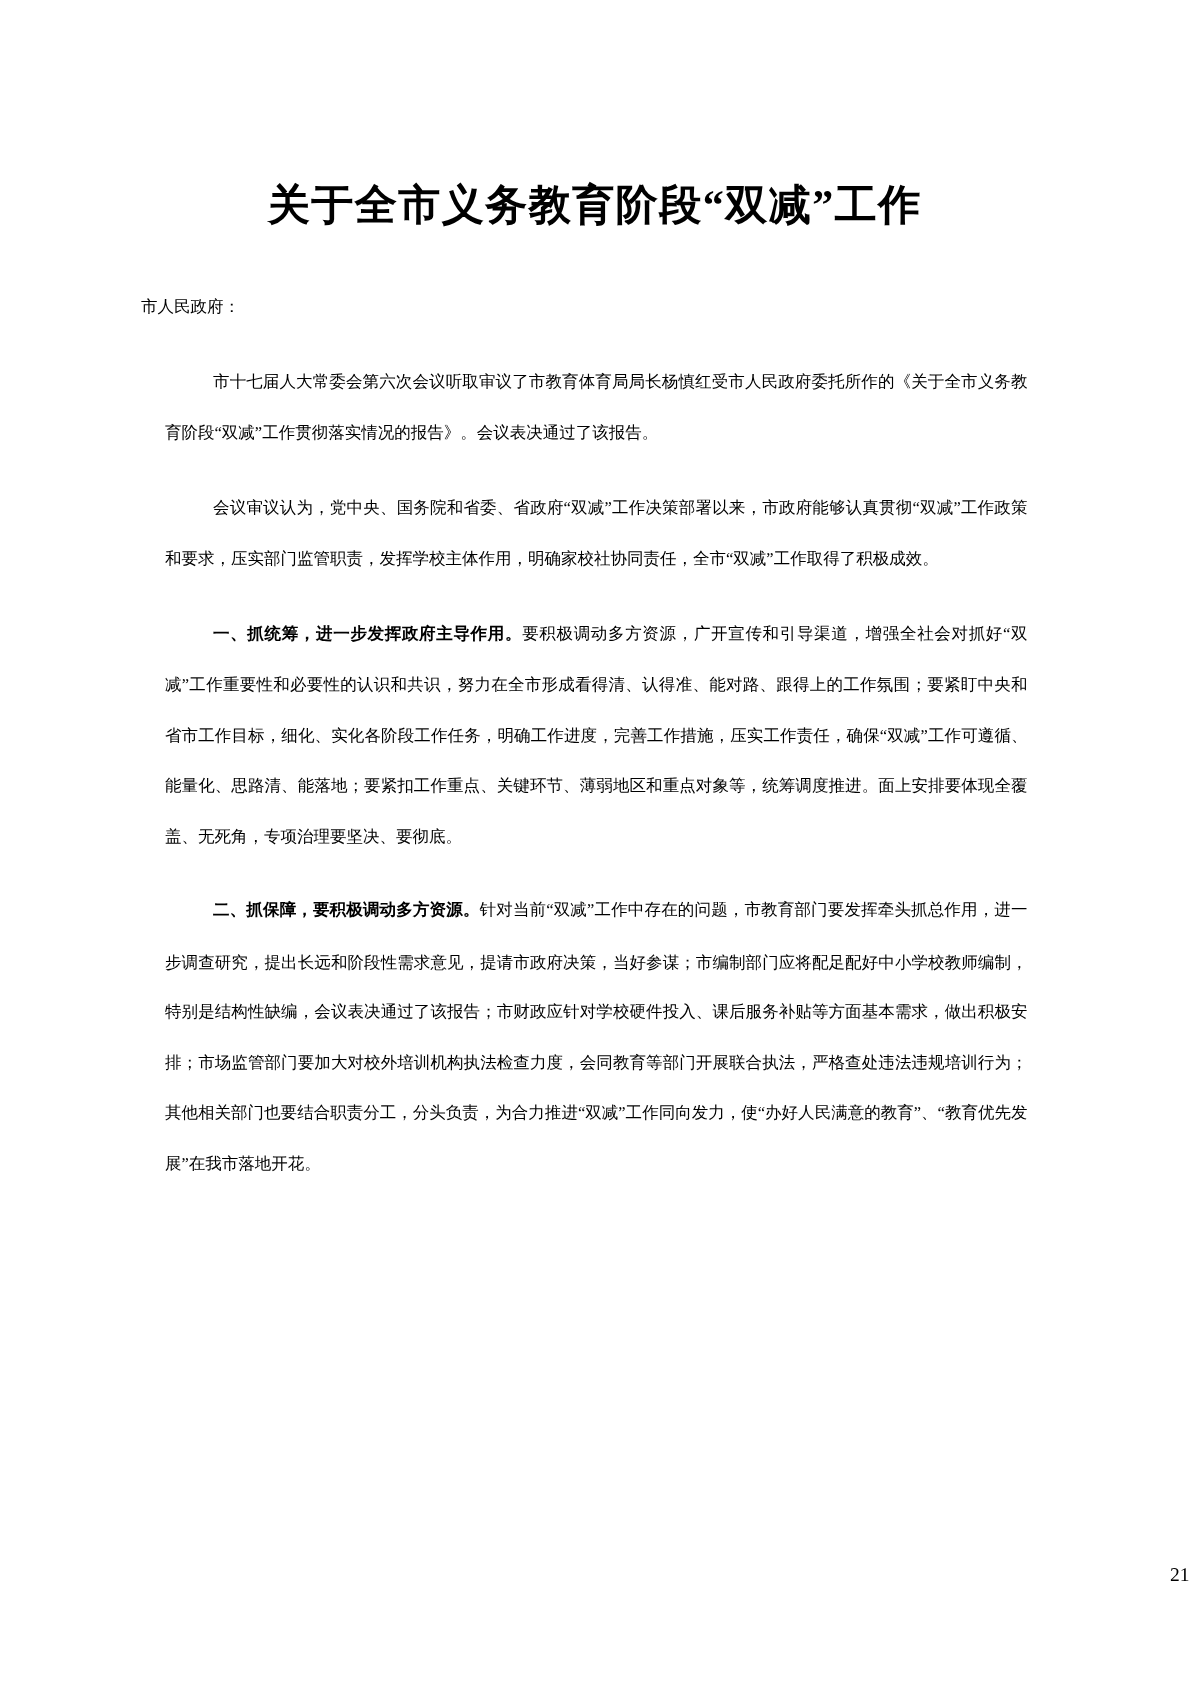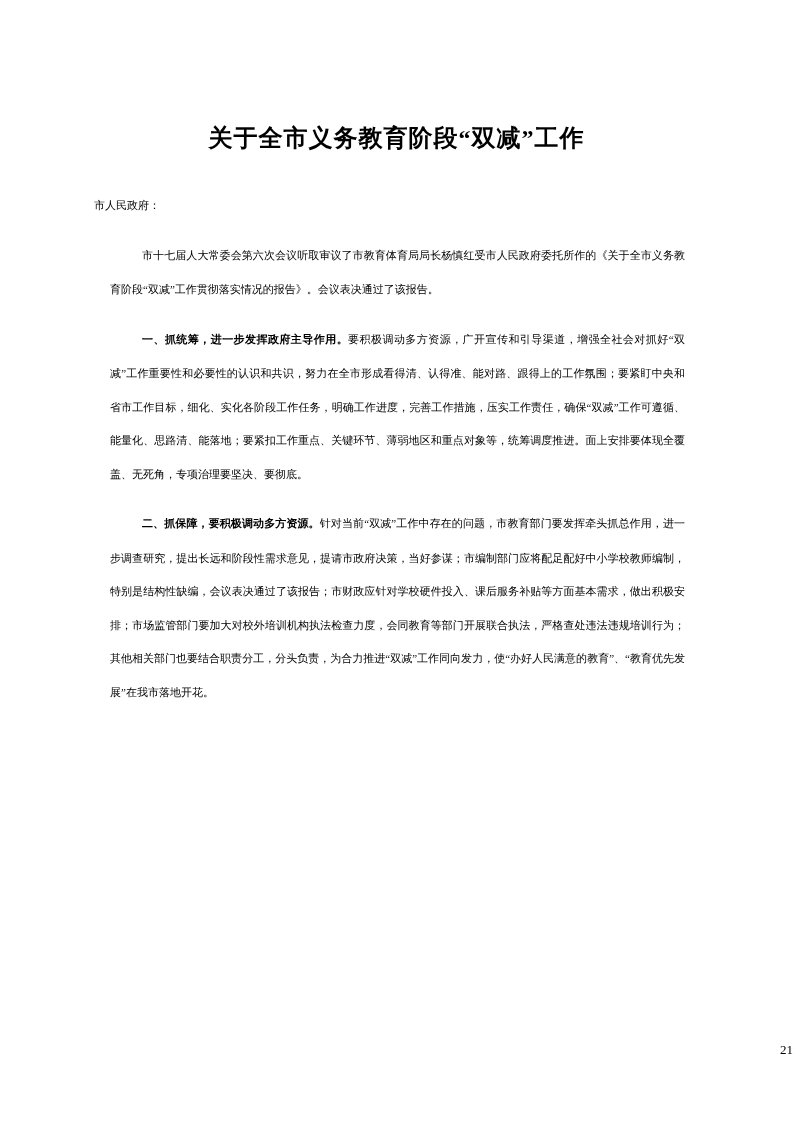--- a/index.html
+++ b/index.html
@@ -14,21 +14,21 @@
     background: #ffffff;
     color: #000000;
     font-family: "Liberation Serif", "DejaVu Serif", serif;
     overflow: hidden;
     box-sizing: border-box;
   }
   .doc-title {
     margin: 0;
     padding-top: 117px;
     text-align: center;
-    font-size: 24px;
+    font-size: 28px;
     font-weight: 700;
     line-height: 42px;
     letter-spacing: 1px;
   }
   .title-line { display: block; }
   .content {
     margin: 30px 92px 0 94px;
     font-size: 11px;
     line-height: 33.5px;
     text-align: justify;
@@ -63,20 +63,21 @@
 
   <h1 class="doc-title">
     <span class="title-line">关于全市义务教育阶段“双减”工作</span>
   </h1>
 
   <div class="content">
     <p class="salutation">市人民政府：</p>
 
     <p class="para"><b class="lead"></b><span>市十七届人大常委会第六次会议听取审议了市教育体育局局长杨慎红受市人民政府委托所作的《关于全市义务教育阶段“双减”工作贯彻落实情况的报告》。会议表决通过了该报告。</span></p>
 
+    <p class="para"><b class="lead"></b><span>会议审议认为，党中央、国务院和省委、省政府“双减”工作决策部署以来，市政府能够认真贯彻“双减”工作政策和要求，压实部门监管职责，发挥学校主体作用，明确家校社协同责任，全市“双减”工作取得了积极成效。</span></p>
 
 
     <p class="para"><b class="lead">一、抓统筹，进一步发挥政府主导作用。</b><span>要积极调动多方资源，广开宣传和引导渠道，增强全社会对抓好“双减”工作重要性和必要性的认识和共识，努力在全市形成看得清、认得准、能对路、跟得上的工作氛围；要紧盯中央和省市工作目标，细化、实化各阶段工作任务，明确工作进度，完善工作措施，压实工作责任，确保“双减”工作可遵循、能量化、思路清、能落地；要紧扣工作重点、关键环节、薄弱地区和重点对象等，统筹调度推进。面上安排要体现全覆盖、无死角，专项治理要坚决、要彻底。</span></p>
 
     <p class="para"><b class="lead">二、抓保障，要积极调动多方资源。</b><span>针对当前“双减”工作中存在的问题，市教育部门要发挥牵头抓总作用，进一步调查研究，提出长远和阶段性需求意见，提请市政府决策，当好参谋；市编制部门应将配足配好中小学校教师编制，特别是结构性缺编，会议表决通过了该报告；市财政应针对学校硬件投入、课后服务补贴等方面基本需求，做出积极安排；市场监管部门要加大对校外培训机构执法检查力度，会同教育等部门开展联合执法，严格查处违法违规培训行为；其他相关部门也要结合职责分工，分头负责，为合力推进“双减”工作同向发力，使“办好人民满意的教育”、“教育优先发展”在我市落地开花。</span></p>
   </div>
 
   <div class="page-number">21</div>
 
 </div>

